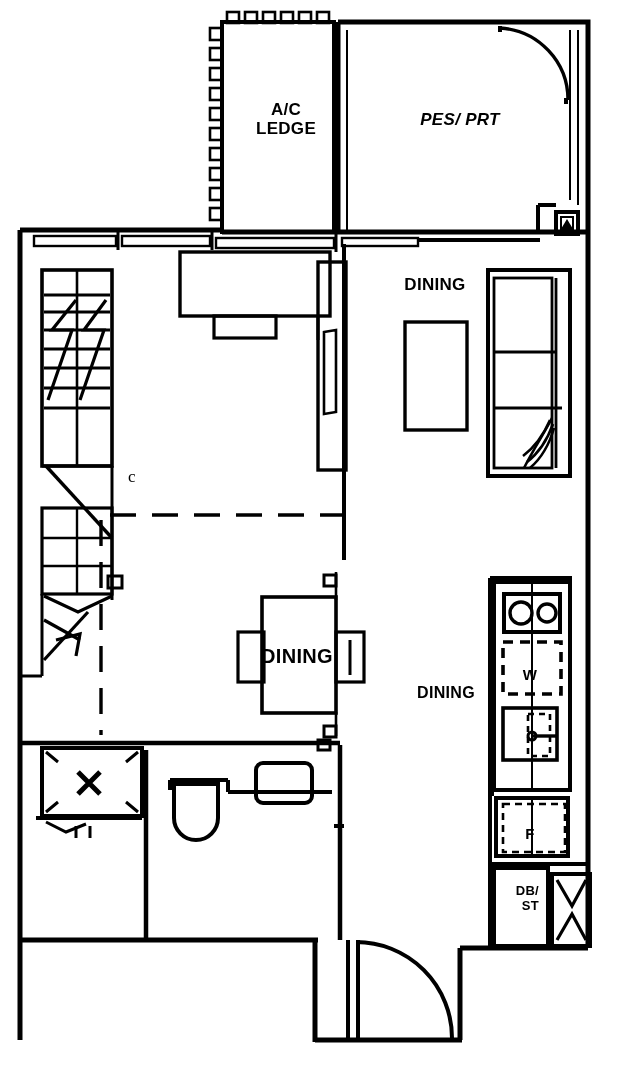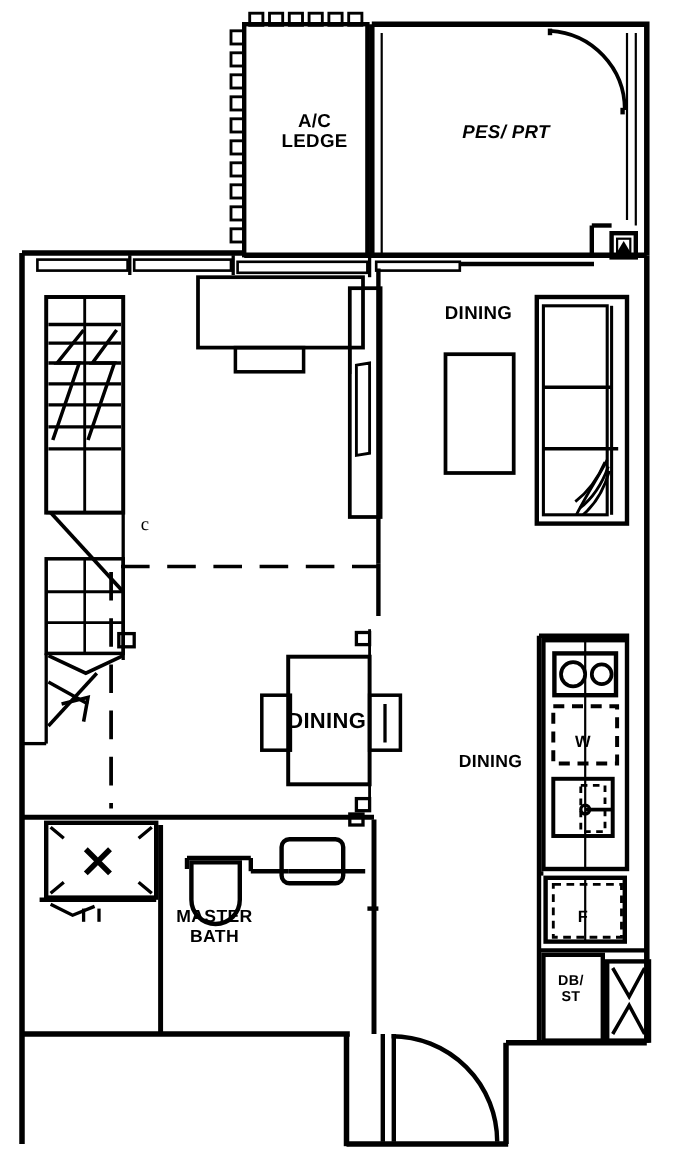--- a/index.html
+++ b/index.html
@@ -39,21 +39,21 @@
     user-select: none;
   }
   .lbl-ac       { left: 226px; top: 100px;  width: 120px; font-size: 17px; }
   .lbl-pes      { left: 390px; top: 110px;  width: 140px; font-size: 17px; font-style: italic; }
   .lbl-living   { left: 380px; top: 275px;  width: 110px; font-size: 17px; }
   .lbl-kitchen  { left: 396px; top: 684px;  width: 100px; font-size: 16px; }
   .lbl-dining   { left: 258px; top: 645px;  width: 78px;  font-size: 20px; }
   .lbl-master   { left: 140px; top: 825px;  width: 110px; font-size: 16px; }
   .lbl-w        { left: 515px; top: 667px;  width: 30px;  font-size: 15px; }
   .lbl-f        { left: 515px; top: 826px;  width: 30px;  font-size: 15px; }
-  .lbl-dbst     { left: 499px; top: 884px;  width: 40px;  font-size: 13px; }
+  .lbl-dbst     { left: 499px; top: 884px;  width: 40px;  font-size: 13px; text-align: right; }
 </style>
 </head>
 <body>
 
 <div id="plan-root">
 
   <svg id="plan-svg" viewBox="0 0 630 1069" xmlns="http://www.w3.org/2000/svg">
 
     <rect x="0" y="0" width="630" height="1069" fill="#ffffff"></rect>
 
@@ -308,20 +308,18 @@
     </g>
 
   </svg>
 
   <div class="room-label lbl-ac">A/C
 LEDGE</div>
   <div class="room-label lbl-pes">PES/ PRT</div>
   <div class="room-label lbl-living">DINING</div>
   <div class="room-label lbl-kitchen">DINING</div>
   <div class="room-label lbl-dining">DINING</div>
-  <div class="room-label lbl-master">MASTER
-BATH</div>
   <div class="room-label lbl-w">W</div>
   <div class="room-label lbl-f">F</div>
   <div class="room-label lbl-dbst">DB/
 ST</div>
 
 </div>
 
 </body></html>

